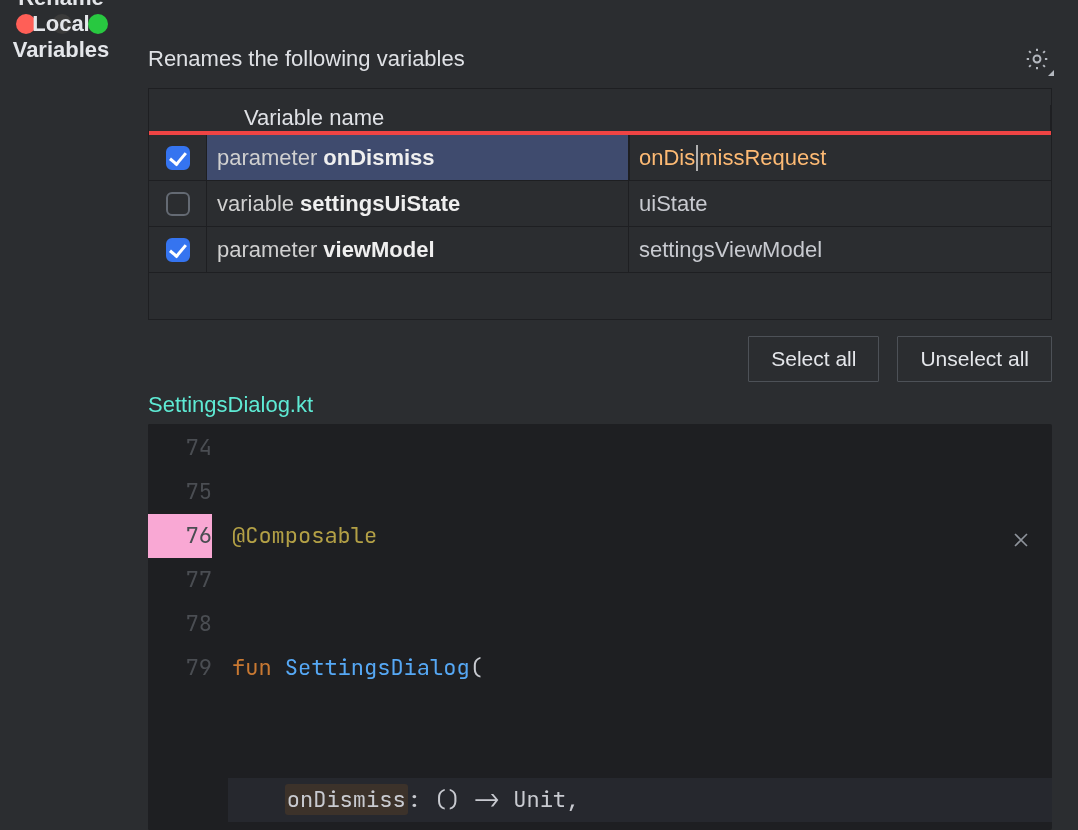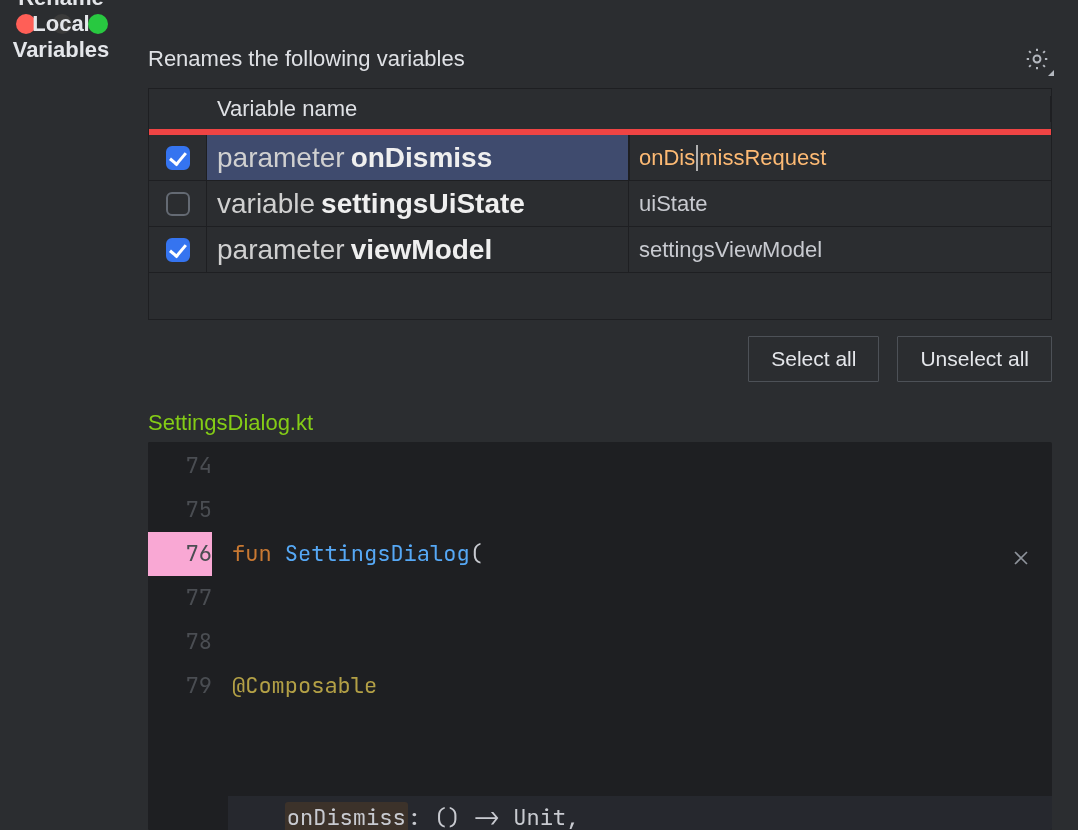--- a/index.html
+++ b/index.html
@@ -43,32 +43,33 @@
     content:""; position:absolute; right:-2px; bottom:-2px;
     width:0;height:0; border-left:6px solid transparent; border-bottom:6px solid #b4b8bf;
   }
 
   .table {
     margin-top: 14px;
     border: 1px solid #1e1f22;
     background: #2b2d30;
   }
   .t-header {
-    display:flex; height:46px; align-items:center;
-    border-bottom: 6px solid #ef4444;
+    display:flex; height:46px; align-items:flex-end;
+    border-bottom: 4px solid #ef4444;
+    gap: 27px;
   }
   .col-check { width: 58px; flex:none; border-right:1px solid #1e1f22; }
   .col-name  { flex: 1 1 48%; min-width:0; border-right:1px solid #1e1f22; padding-left:10px; display:flex; align-items:center;}
   .col-rename{ flex: 1 1 48%; min-width:0; padding-left:10px; display:flex; align-items:center;}
   .t-header .col-name, .t-header .col-rename { color:#dfe1e5; font-size:22px; }
 
   .t-row { display:flex; height:46px; align-items:stretch; border-bottom:1px solid #1e1f22; }
   .t-row:last-child { border-bottom: none; }
   .t-row .col-check { display:flex; align-items:center; justify-content:center; }
-  .t-row .col-name { font-size:28px;text-align:right; }
+  .t-row .col-name { font-size:22px;text-align:right; }
   .t-row .col-name .kind { color:#d0d0d0; margin-right:6px; }
   .t-row .col-name .ident { font-weight:700; color:#efefef; }
   .t-row .col-rename { font-size:22px; color:#c8cad0; }
 
   .row-selected .col-name { background:#3f4b6e; }
   .row-selected .col-rename { background:#2b2d30; }
   .row-editing .col-rename {
     background:#2b2d30;
     position:relative;
     color:#fdba74;
@@ -91,21 +92,21 @@
 
   .table-filler { height:46px; }
 
   .sel-buttons { display:flex; gap:18px; justify-content:flex-end; margin-top:16px; }
   .btn {
     background:#2b2d30; color:#e4e6ea;
     border:1px solid #4d5157; border-radius:1px;
     padding: 10px 22px; font-size:21px; cursor:pointer;
   }
 
-  .filepath { margin-top: 28px; font-size:22px; color:#84cc16; }
+  .filepath { margin-top: 10px; font-size:22px; color:#5eead4; }
 
   .editor {
     margin-top:6px; background:#1e1f22;
     font-family: "JetBrains Mono","Menlo","Consolas",monospace;
     font-size:22px; line-height:44px;
     display:flex; position:relative;
     border-radius:2px;
     overflow:hidden;
   }
   .gutter { width:80px; background:#1e1f22; color:#4a4d52; text-align:right; padding:2px 16px 6px 0;}
@@ -213,22 +214,22 @@
     <div class="editor">
       <div class="gutter">
         <div>74</div>
         <div>75</div>
         <div class="hl">76</div>
         <div>77</div>
         <div>78</div>
         <div>79</div>
       </div>
       <div class="code">
+        <div class="line"><span class="tok-ann">@Composable</span></div>
         <div class="line"><span class="tok-kw">fun</span> <span class="tok-fn">SettingsDialog</span><span>(</span></div>
-        <div class="line"><span class="tok-ann">@Composable</span></div>
         <div class="line hl-line">    <span class="hl-ident">onDismiss</span><span>: () -&gt; Unit,</span></div>
         
         
         
       </div>
       <div class="close-x">
         <svg width="18" height="18" viewBox="0 0 18 18" stroke="currentColor" stroke-width="1.6">
             <path d="M3 3 L15 15 M15 3 L3 15"></path>
           </svg>
       </div>

